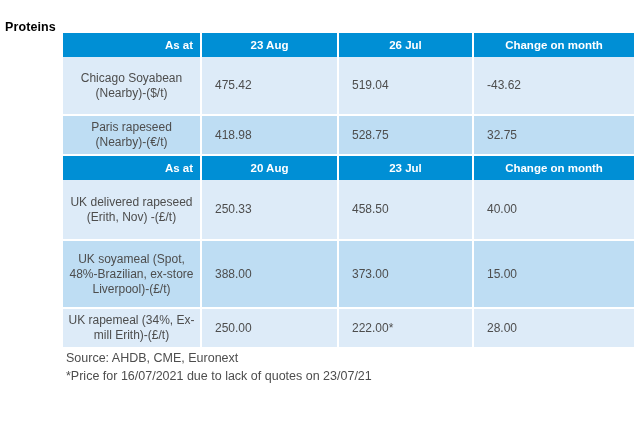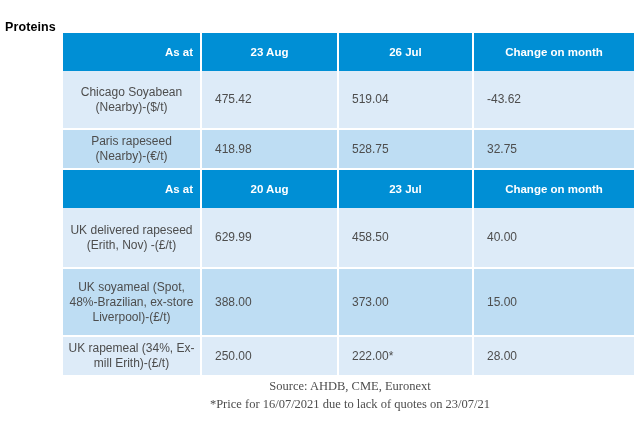--- a/index.html
+++ b/index.html
@@ -34,21 +34,21 @@
 
   table.price-table {
     width: 571px;
     border-collapse: collapse;
     table-layout: fixed;
   }
 
   table.price-table td,
   table.price-table th {
     border: 0;
-    padding: 8px;
+    padding: 1px;
   }
 
   col.c-label  { width: 138px; }
   col.c-v1     { width: 137px; }
   col.c-v2     { width: 135px; }
   col.c-v3     { width: 161px; }
 
   
   tr.hdr-row td {
     background: #008FD5;
@@ -92,25 +92,24 @@
   }
 
   tr.shade-light td { background: #DDEBF8; }
   tr.shade-dark  td { background: #BEDDF3; }
 
   
   tr.footer-row td {
     background: #ffffff;
     font-size: 12.5px;
     color: #4D4D4D;
-    text-align: center;
+    text-align: left;
     padding: 1px 0 1px 3px;
     line-height: 16px;
     white-space: nowrap;
-    font-family: Liberation Serif, serif;
   }
 </style>
 </head>
 <body>
 
 <div class="page-title">Proteins</div>
 
 <div class="table-wrap">
   <table class="price-table">
     <colgroup>
@@ -144,21 +143,21 @@
 
       <tr class="hdr-row">
         <td class="h-label">As at</td>
         <td class="h-val">20 Aug</td>
         <td class="h-val">23 Jul</td>
         <td class="h-val">Change on month</td>
       </tr>
 
       <tr class="data-row shade-light" style="height:60px;">
         <td class="d-label">UK delivered rapeseed (Erith, Nov) -(£/t)</td>
-        <td class="d-val">629.99</td>
+        <td class="d-val">250.33</td>
         <td class="d-val">458.50</td>
         <td class="d-val">40.00</td>
       </tr>
 
       <tr class="data-row shade-dark" style="height:68px;">
         <td class="d-label">UK soyameal (Spot, 48%-Brazilian, ex-store Liverpool)-(£/t)</td>
         <td class="d-val">388.00</td>
         <td class="d-val">373.00</td>
         <td class="d-val">15.00</td>
       </tr>

